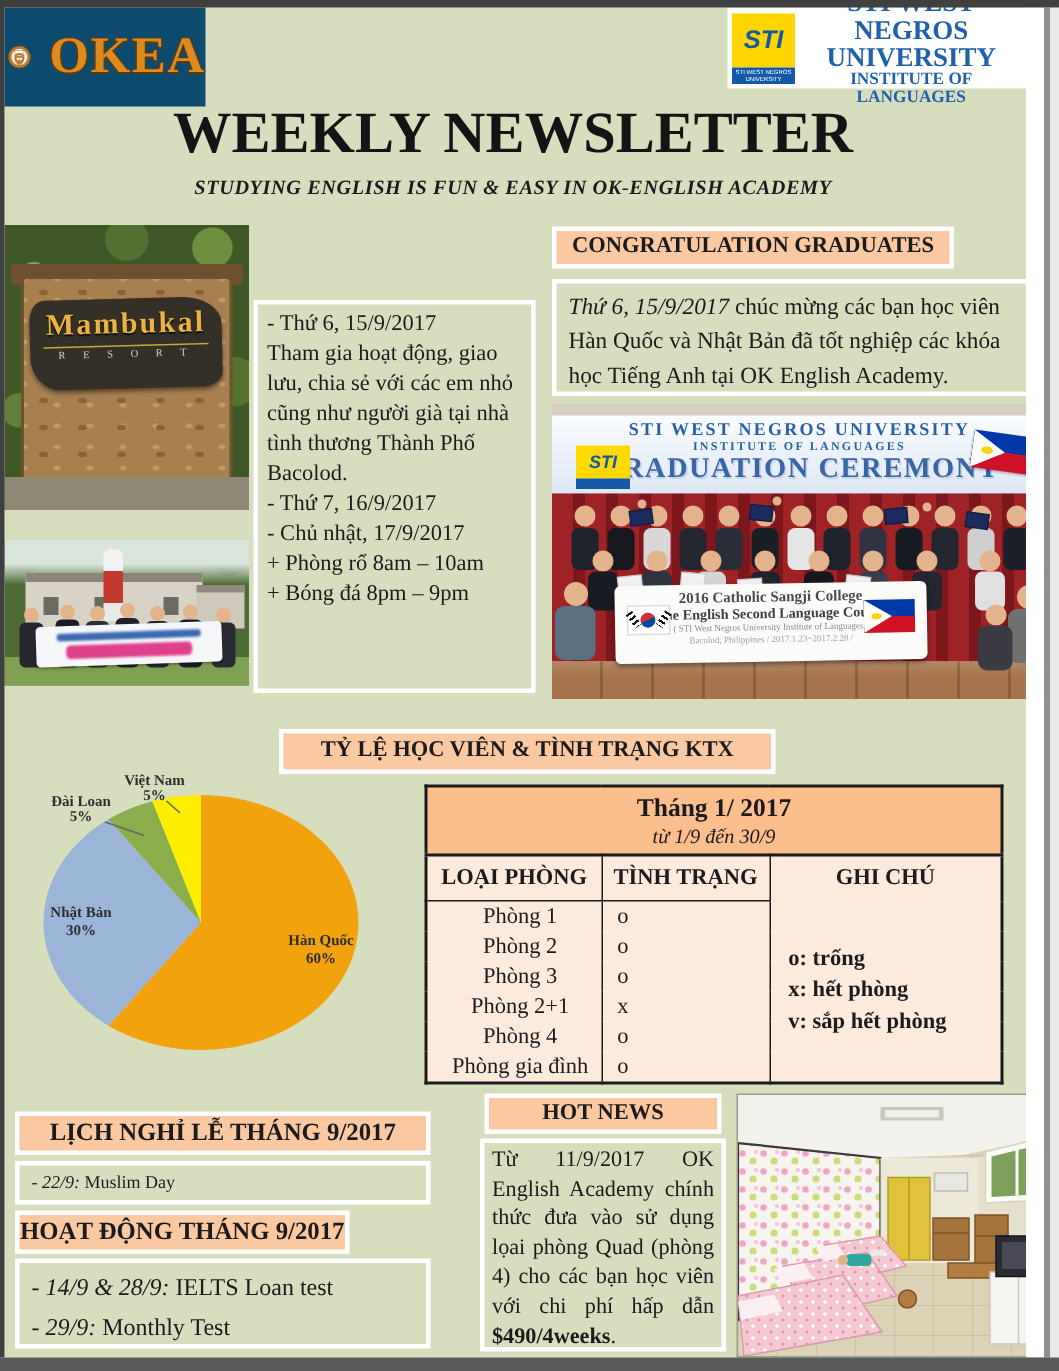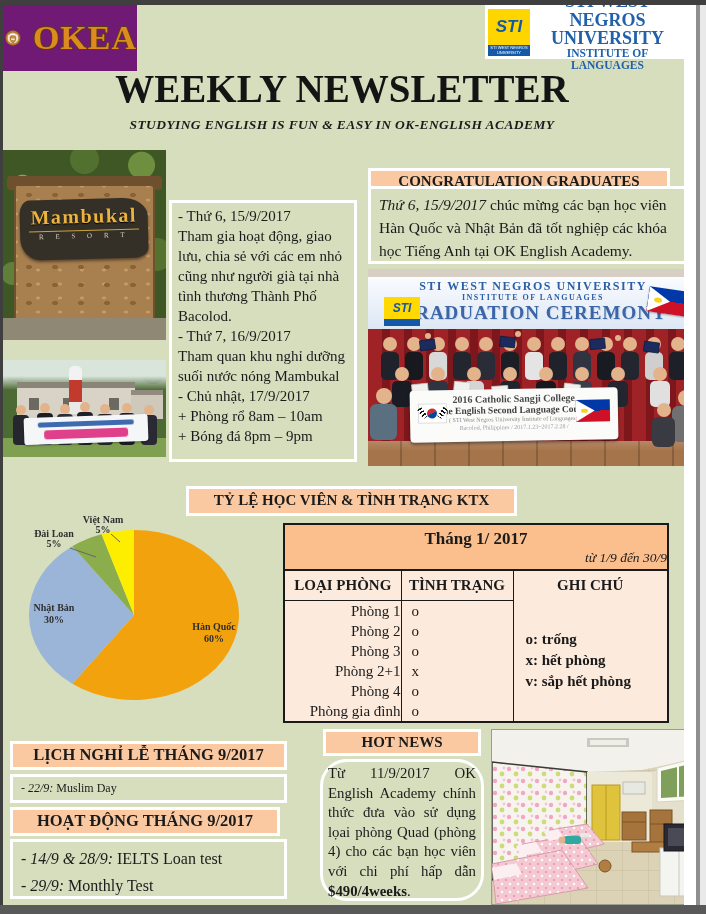--- a/index.html
+++ b/index.html
@@ -10,21 +10,21 @@
   
   .strip-top{left:0;top:0;width:706px;height:5px;background:#3f3f3f;}
   .strip-left{left:0;top:0;width:3px;height:905px;background:#3f3f3f;}
   .strip-bottom{left:0;top:905px;width:706px;height:9px;background:#595959;}
   .page{left:3px;top:5px;width:681px;height:900px;background:#D6DEBE;}
   .right-gutter{left:684px;top:5px;width:22px;height:900px;background:#fff;}
   .right-line{left:696px;top:5px;width:4px;height:900px;background:#8f8f8f;}
   .right-edge{left:700px;top:5px;width:6px;height:900px;background:#e9e9e9;}
 
   
-  .okea{left:3px;top:5px;width:134px;height:66px;background:#701a75;display:flex;align-items:center;gap:12px;padding-left:2px;box-sizing:border-box;}
+  .okea{left:3px;top:5px;width:134px;height:66px;background:#0c4a6e;display:flex;align-items:center;gap:12px;padding-left:2px;box-sizing:border-box;}
   .okea-text{font-size:34px;font-weight:bold;color:#DD8A1E;letter-spacing:1px;
      text-shadow:-1px 0 #5d3c12,1px 0 #5d3c12,0 -1px #5d3c12,0 1px #5d3c12;}
   .sti{left:485px;top:5px;width:199px;height:54px;background:#fff;display:flex;align-items:center;gap:4px;padding:2px 3px;box-sizing:border-box;}
   .sti-badge{width:42px;flex:0 0 42px;}
   .sti-yellow{width:42px;height:36px;background:#FFD500;color:#1459A8;font-style:italic;font-weight:bold;
      font-size:17px;display:flex;align-items:center;justify-content:center;font-family:"Liberation Sans",sans-serif;}
   .sti-strip{width:42px;height:11px;background:#1459A8;color:#fff;font-size:4px;line-height:5px;text-align:center;overflow:hidden;font-family:"Liberation Sans",sans-serif;}
   .sti-text{color:#2161AB;text-align:center;width:150px;line-height:1.02;}
   .sti-l1,.sti-l2{font-size:18px;font-weight:bold;}
   .sti-l3{font-size:11.5px;font-weight:bold;margin-top:1px;}
@@ -38,51 +38,51 @@
   .hdr-title{font-size:15px;line-height:18px;}
   .hdr-sub{font-size:13.5px;font-style:italic;font-weight:normal;line-height:15px;}
 
   
   .weekend-hdr{left:171px;top:154px;width:184px;height:43px;padding-top:3px;}
   .weekend-body{left:169px;top:200px;width:188px;height:262px;padding:3px 6px;font-size:15px;line-height:20px;}
   .weekend-body p{margin:0;}
   .it{}
 
   
-  .congrats-hdr{left:368px;top:168px;width:302px;height:28px;font-size:15px;line-height:21px;}
+  .congrats-hdr{left:368px;top:151px;width:268px;height:28px;font-size:15px;line-height:21px;}
   .congrats-body{left:368px;top:186px;width:331px;height:78px;padding:4px 8px;font-size:15.5px;line-height:23px;}
 
   
   .ratio-hdr{left:186px;top:486px;width:331px;height:30px;font-size:15px;line-height:23px;}
 
   
   .ktx{left:283px;top:523px;border-collapse:collapse;background:#FCEADC;table-layout:fixed;}
   .ktx td,.ktx th{padding:0;font-size:15px;}
   .ktx .t-title{background:#FBBE8D;text-align:center;border-bottom:2px solid #1a1a1a;height:44px;}
   .tt{font-size:17px;font-weight:bold;line-height:22px;}
-  .ts{font-size:13.5px;font-style:italic;line-height:16px;text-align:right;}
+  .ts{font-size:13.5px;font-style:italic;line-height:16px;}
   .t-head th{height:29px;font-size:15px;text-align:center;font-weight:bold;}
   .t-head .hb{border-bottom:1.5px solid #1a1a1a;}
   .cdiv{border-left:1.5px solid #1a1a1a;}
   .ktx{border:2px solid #1a1a1a;}
   .t-row td{height:20px;}
-  .c1{padding-left:8px !important;text-align:right;}
+  .c1{padding-left:8px !important;text-align:center;}
   .c2{padding-left:10px !important;text-align:left;}
   .t-notes{vertical-align:middle;padding-left:12px !important;line-height:21px;font-size:15px;font-weight:bold;}
 
   
   .hol-hdr{left:10px;top:741px;width:277px;height:29px;font-size:16.5px;line-height:22px;}
   .hol-body{left:10px;top:774px;width:277px;height:29px;font-size:12px;line-height:21px;padding:1px 8px;}
-  .act-hdr{left:10px;top:807px;width:270px;height:29px;font-size:16.5px;line-height:22px;}
+  .act-hdr{left:10px;top:807px;width:223px;height:29px;font-size:16.5px;line-height:22px;}
   .act-body{left:10px;top:839px;width:277px;height:60px;font-size:16px;padding:3px 8px;}
   .act-body p{margin:0;line-height:27px;}
 
   
   .hot-hdr{left:323px;top:729px;width:158px;height:27px;font-size:15px;line-height:20px;}
-  .hot-body{left:320px;top:759px;width:164px;height:142px;font-size:14.8px;line-height:19.6px;padding:2px 5px;text-align:justify;border-radius:27px;}
+  .hot-body{left:320px;top:759px;width:164px;height:142px;font-size:14.8px;line-height:19.6px;padding:2px 5px;text-align:justify;}
   .hot-body b{font-weight:bold;}
 
   
   .photo{overflow:hidden;}
   .mamb{left:3px;top:150px;width:163px;height:190px;background-color:#3E5724;
     background-image:radial-gradient(circle at 12% 18%,#87A851 0 9px,transparent 10px),
       radial-gradient(circle at 85% 8%,#6D8F3F 0 13px,transparent 14px),
       radial-gradient(circle at 94% 55%,#55732F 0 16px,transparent 17px),
       radial-gradient(circle at 6% 65%,#60803A 0 11px,transparent 12px),
       radial-gradient(circle at 50% 5%,#527030 0 14px,transparent 15px);}
@@ -192,21 +192,20 @@
       <div class="plaque-line"></div>
       <div class="plaque-sub">R E S O R T</div>
     </div>
     <div class="wall-base"></div>
   </div>
 
   <div class="abs greenbox weekend-body">
     <p class="it">- Thứ 6, 15/9/2017</p>
     <p>Tham gia hoạt động, giao lưu, chia sẻ với các em nhỏ cũng như người già tại nhà tình thương Thành Phố Bacolod.</p>
     <p class="it">- Thứ 7, 16/9/2017</p>
-    <p>Tham quan khu nghỉ dưỡng suối nước nóng Mambukal</p>
     <p class="it">- Chủ nhật, 17/9/2017</p>
     <p>+ Phòng rổ 8am – 10am</p>
     <p>+ Bóng đá 8pm – 9pm</p>
   </div>
 
   <div class="abs photo ftrip">
     <div class="ft-build">
       <div class="ft-win" style="left:12px;"></div>
       <div class="ft-win" style="left:46px;"></div>
       <div class="ft-win" style="left:92px;"></div>

